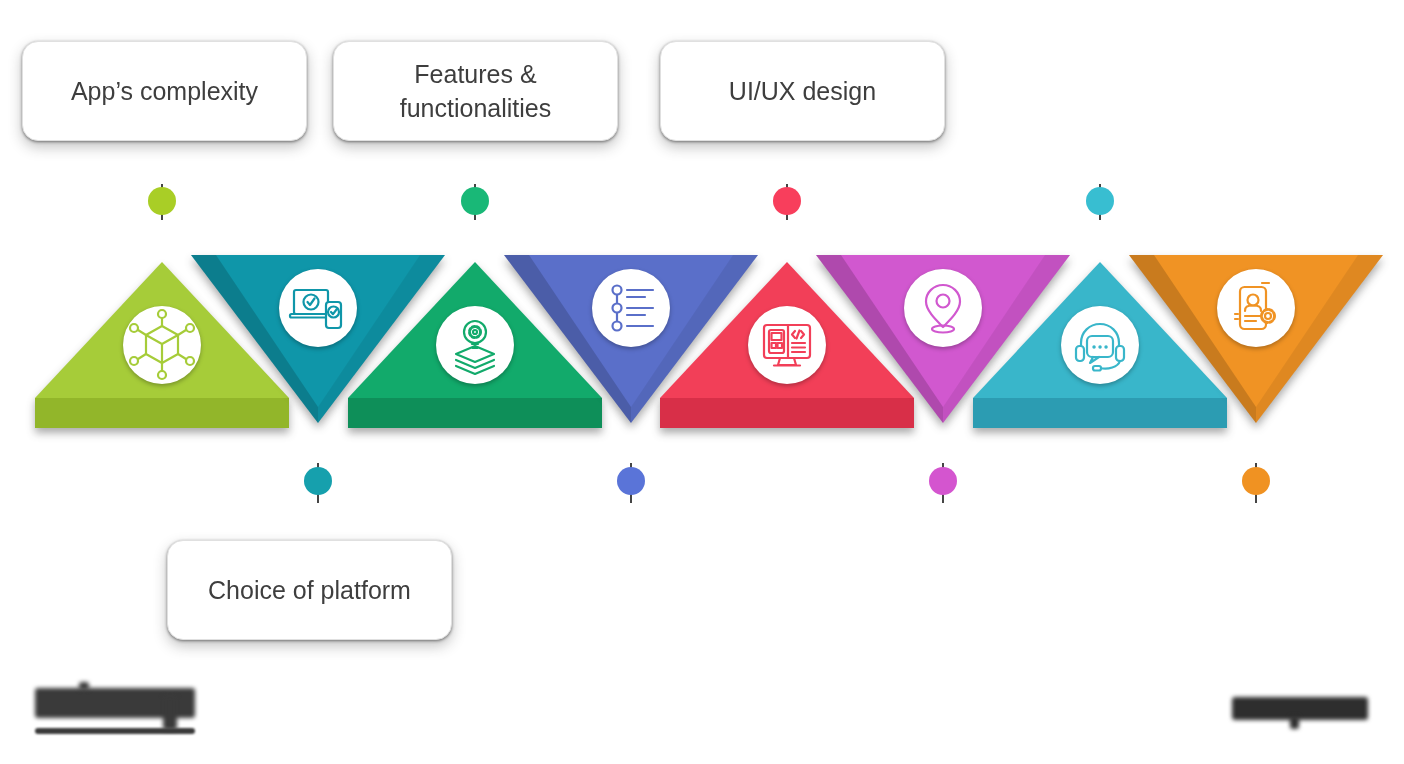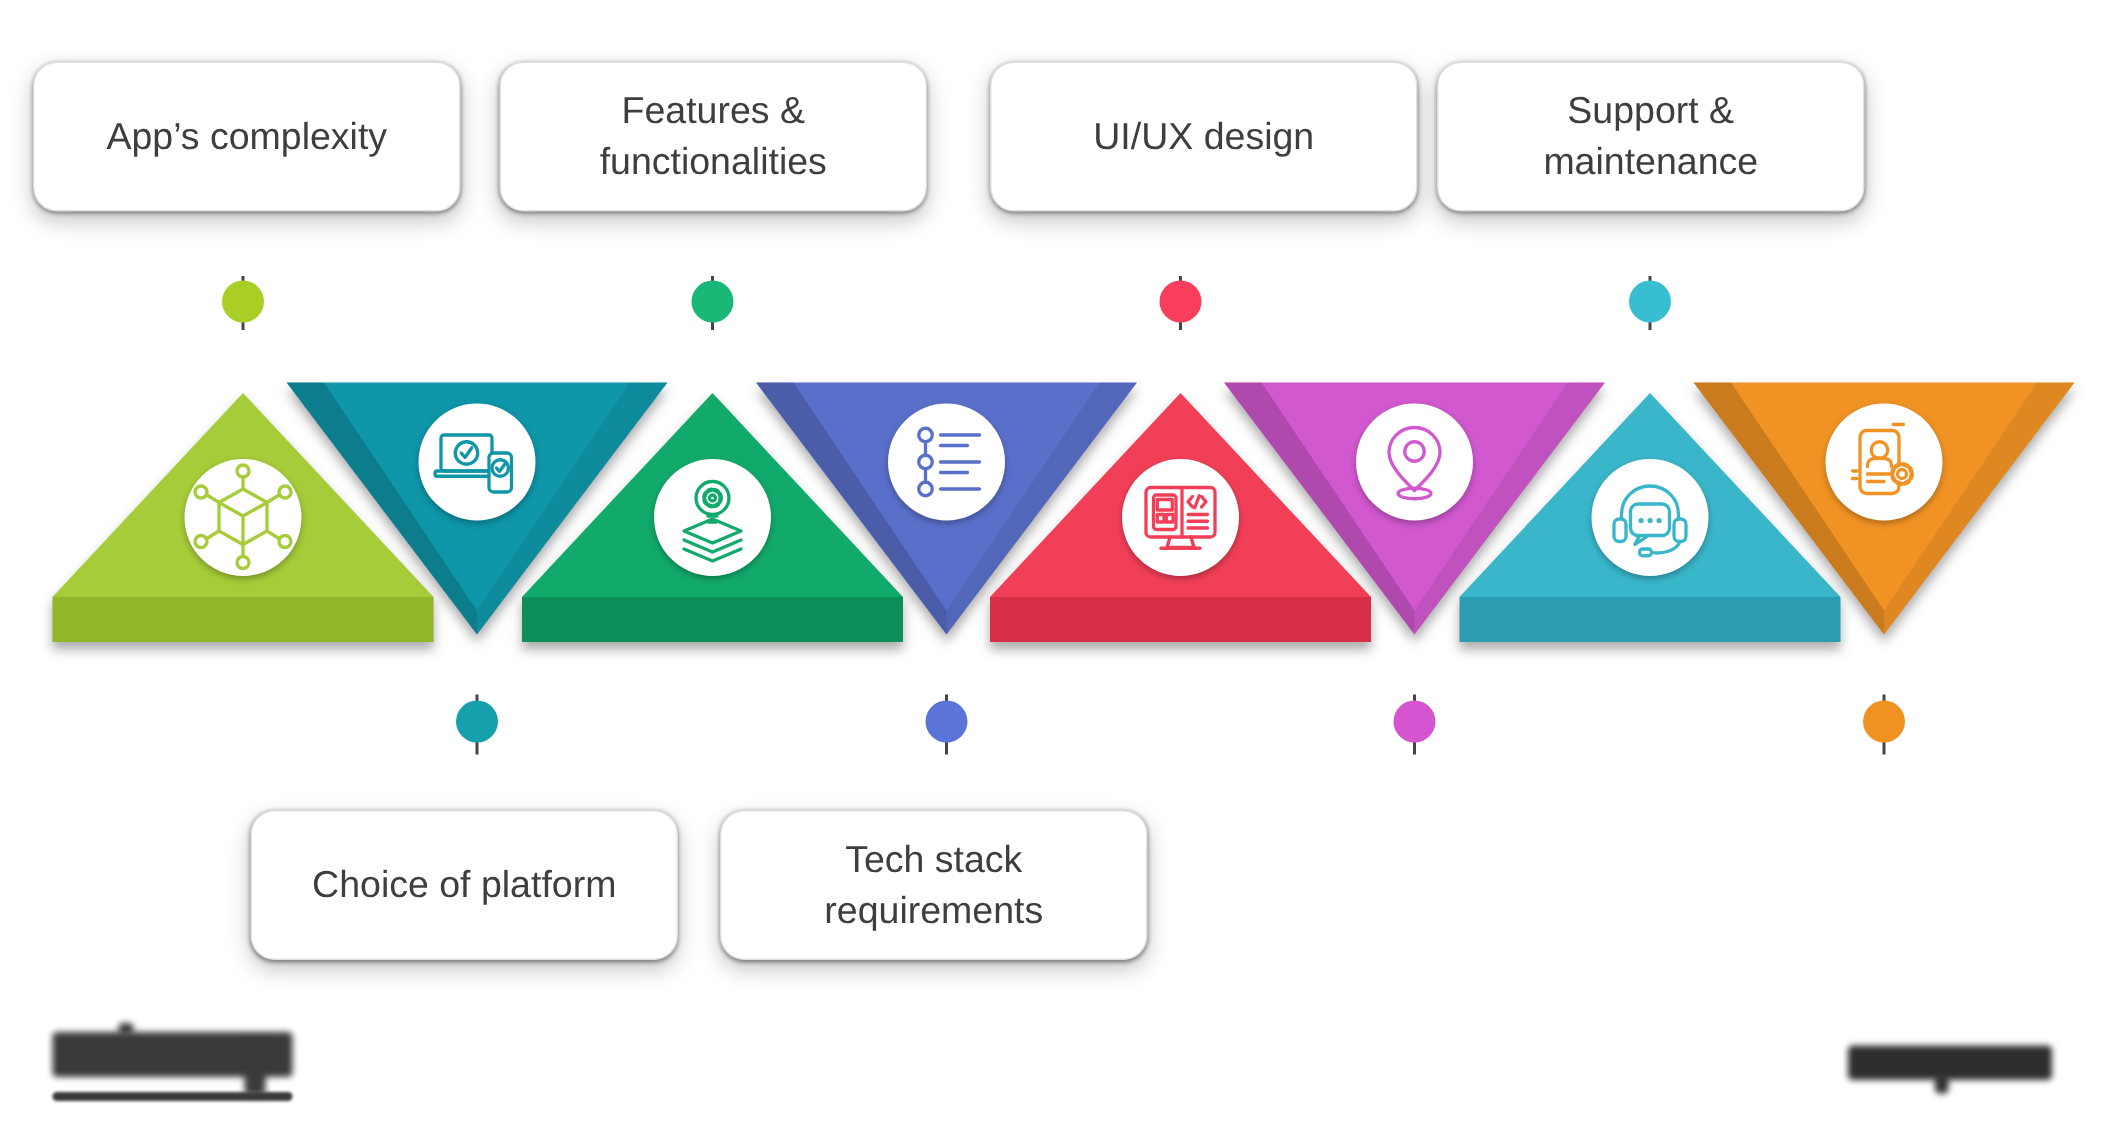--- a/index.html
+++ b/index.html
@@ -195,31 +195,23 @@
   <div class="card" style="left:22px;top:41px">
     <span class="card-label">App’s complexity</span>
   </div>
   <div class="card" style="left:333px;top:41px">
     <span class="card-label">Features &amp;
 functionalities</span>
   </div>
   <div class="card" style="left:660px;top:41px">
     <span class="card-label">UI/UX design</span>
   </div>
-  <div class="card" style="left:958px;top:41px">
-    <span class="card-label">Support &amp;
-maintenance</span>
-  </div>
 
   <div class="card" style="left:167px;top:540px">
     <span class="card-label">Choice of platform</span>
-  </div>
-  <div class="card" style="left:480px;top:540px">
-    <span class="card-label">Tech stack
-requirements</span>
   </div>
 
   <div class="blur-mark" style="left:35px;top:680px;width:170px;height:62px">
     <div class="bar" style="left:0;top:8px;width:160px;height:30px"></div>
     <div class="bar" style="left:44px;top:2px;width:10px;height:8px"></div>
     <div class="bar" style="left:128px;top:16px;width:14px;height:34px"></div>
     <div class="bar thin" style="left:0;top:48px;width:160px;height:6px"></div>
   </div>
 
   <div class="blur-mark" style="left:1232px;top:694px;width:140px;height:44px">

